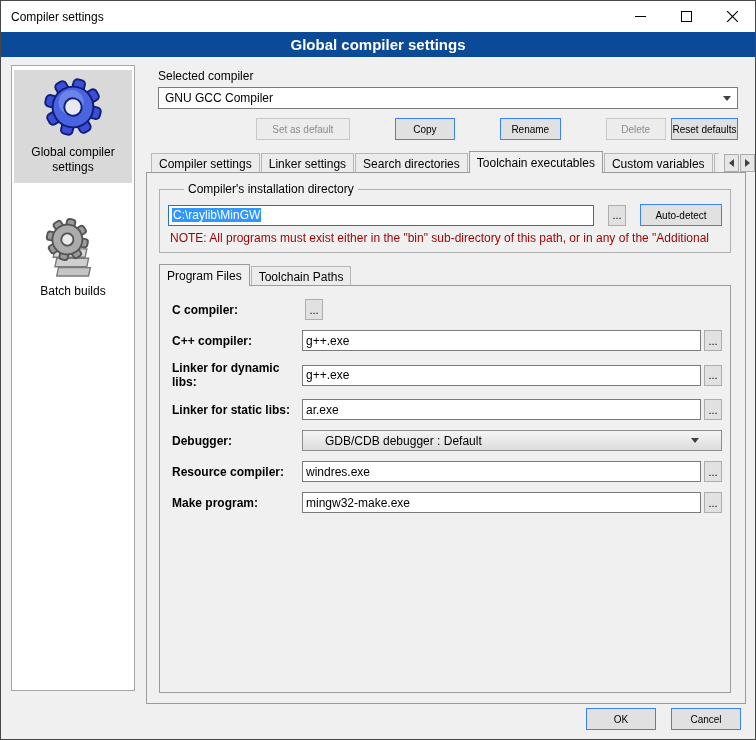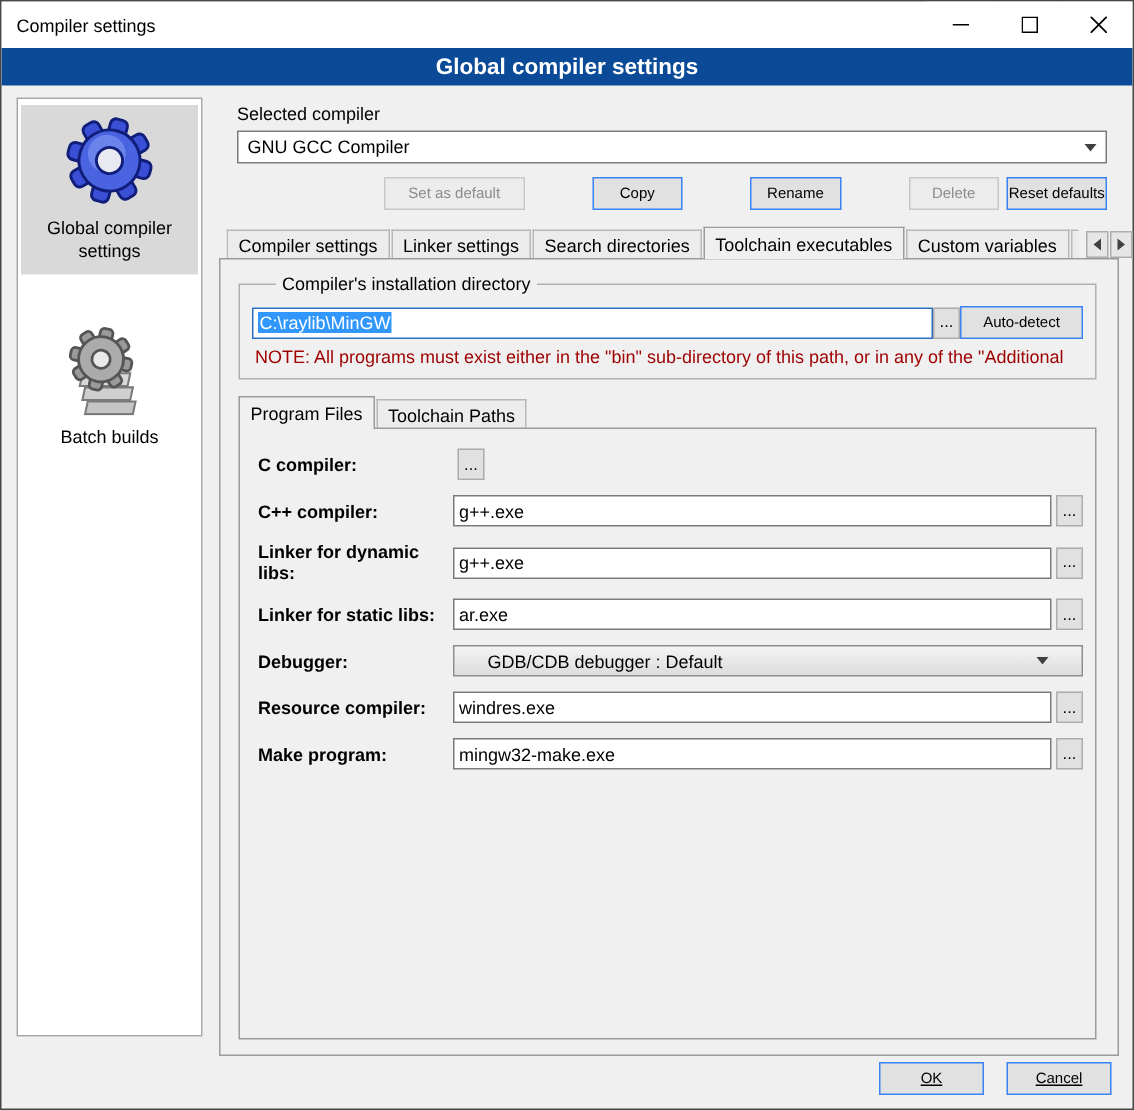--- a/index.html
+++ b/index.html
@@ -49,42 +49,42 @@
   .scrollbtn { width:15px; height:18px; background:#e6e6e6; border:1px solid #adadad; display:flex; align-items:center; justify-content:center; cursor:pointer; }
   .tri-left { width:0; height:0; border-top:4px solid transparent; border-bottom:4px solid transparent; border-right:5px solid #404040; }
   .tri-right { width:0; height:0; border-top:4px solid transparent; border-bottom:4px solid transparent; border-left:5px solid #404040; }
 
   
   .panel { margin-top:-1px; width:600px; height:532px; border:1px solid #9b9b9b; background:#f0f0f0; position:relative; z-index:2; padding:12px 14px 10px 12px; display:flex; flex-direction:column; }
 
   
   .groupbox { position:relative; border:1px solid #b0b0b0; padding:14px 8px 4px 8px; margin-top:4px; }
   .group-title { position:absolute; top:-8px; left:24px; background:#f0f0f0; padding:0 4px; }
-  .dirrow { display:flex; gap:0; align-items:center; }
+  .dirrow { display:flex; gap:14px; align-items:center; }
   .textinput { height:21px; background:#fff; border:1px solid #7a7a7a; display:flex; align-items:center; padding:0 3px; overflow:hidden; white-space:nowrap; cursor:text; }
   .dir-input { flex:1; border-color:#2a6fc2; }
   .selected-text { background:#3297fd; color:#fff; padding:0 1px; }
   .fbtn { width:18px; height:21px; background:#e1e1e1; border:1px solid #adadad; font-family:inherit; font-size:11px; line-height:10px; cursor:pointer; }
   .autodetect { width:82px; }
   .note { color:#9e0000; margin:5px 0 3px 2px; white-space:nowrap; overflow:hidden; }
 
   
   .subtabs { display:flex; align-items:flex-end; margin-top:12px; height:21px; position:relative; }
   .subpanel { border:1px solid #9b9b9b; margin-top:-1px; flex:1; background:#f0f0f0; padding:13px 8px 0 12px; position:relative; z-index:2; }
 
   .frow { display:flex; align-items:center; margin-bottom:10px; }
   .flabel { width:130px;font-weight:bold; }
   .ftext { flex:1; }
   .frow .fbtn { margin-left:3px; }
   .fselect { flex:1; height:21px; background:linear-gradient(#f4f4f4,#dddddd); border:1px solid #8e8e8e; display:flex; align-items:center; padding:0 22px; cursor:pointer;text-align:right; }
   .fselect .chev { margin-left:auto; }
 
   
   .footer { position:absolute; right:14px; bottom:9px; display:flex; gap:15px; }
-  .footer .btn { width:70px;text-decoration:underline; }
+  .footer .btn { width:70px; }
 </style>
 </head>
 <body>
 
 <div class="window">
 
   <div class="titlebar">
     <span class="title">Compiler settings</span>
     <div class="win-controls">
       <button class="winbtn">

